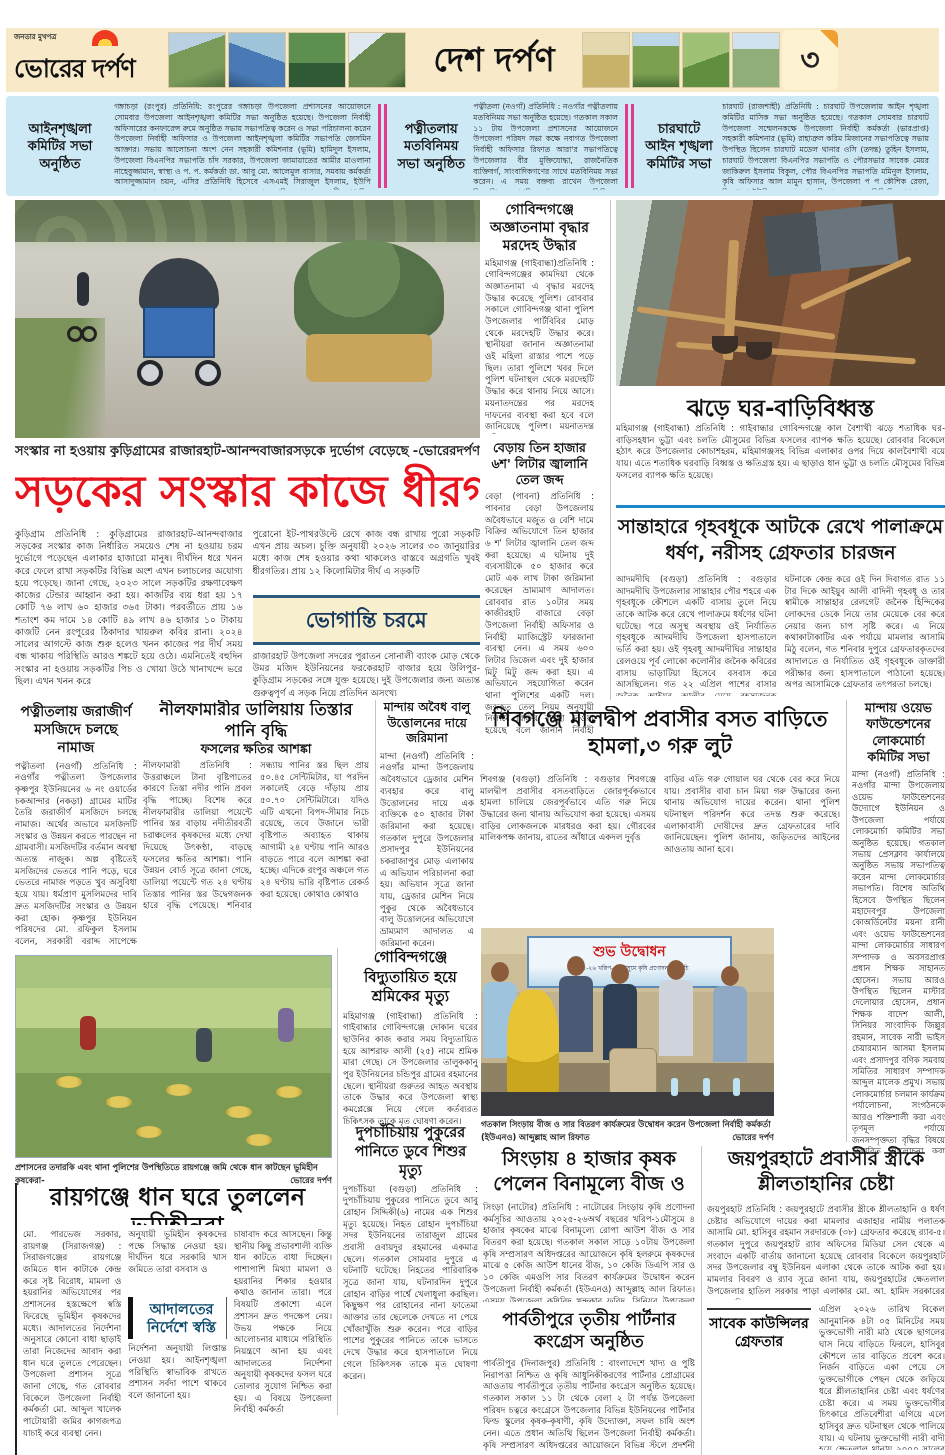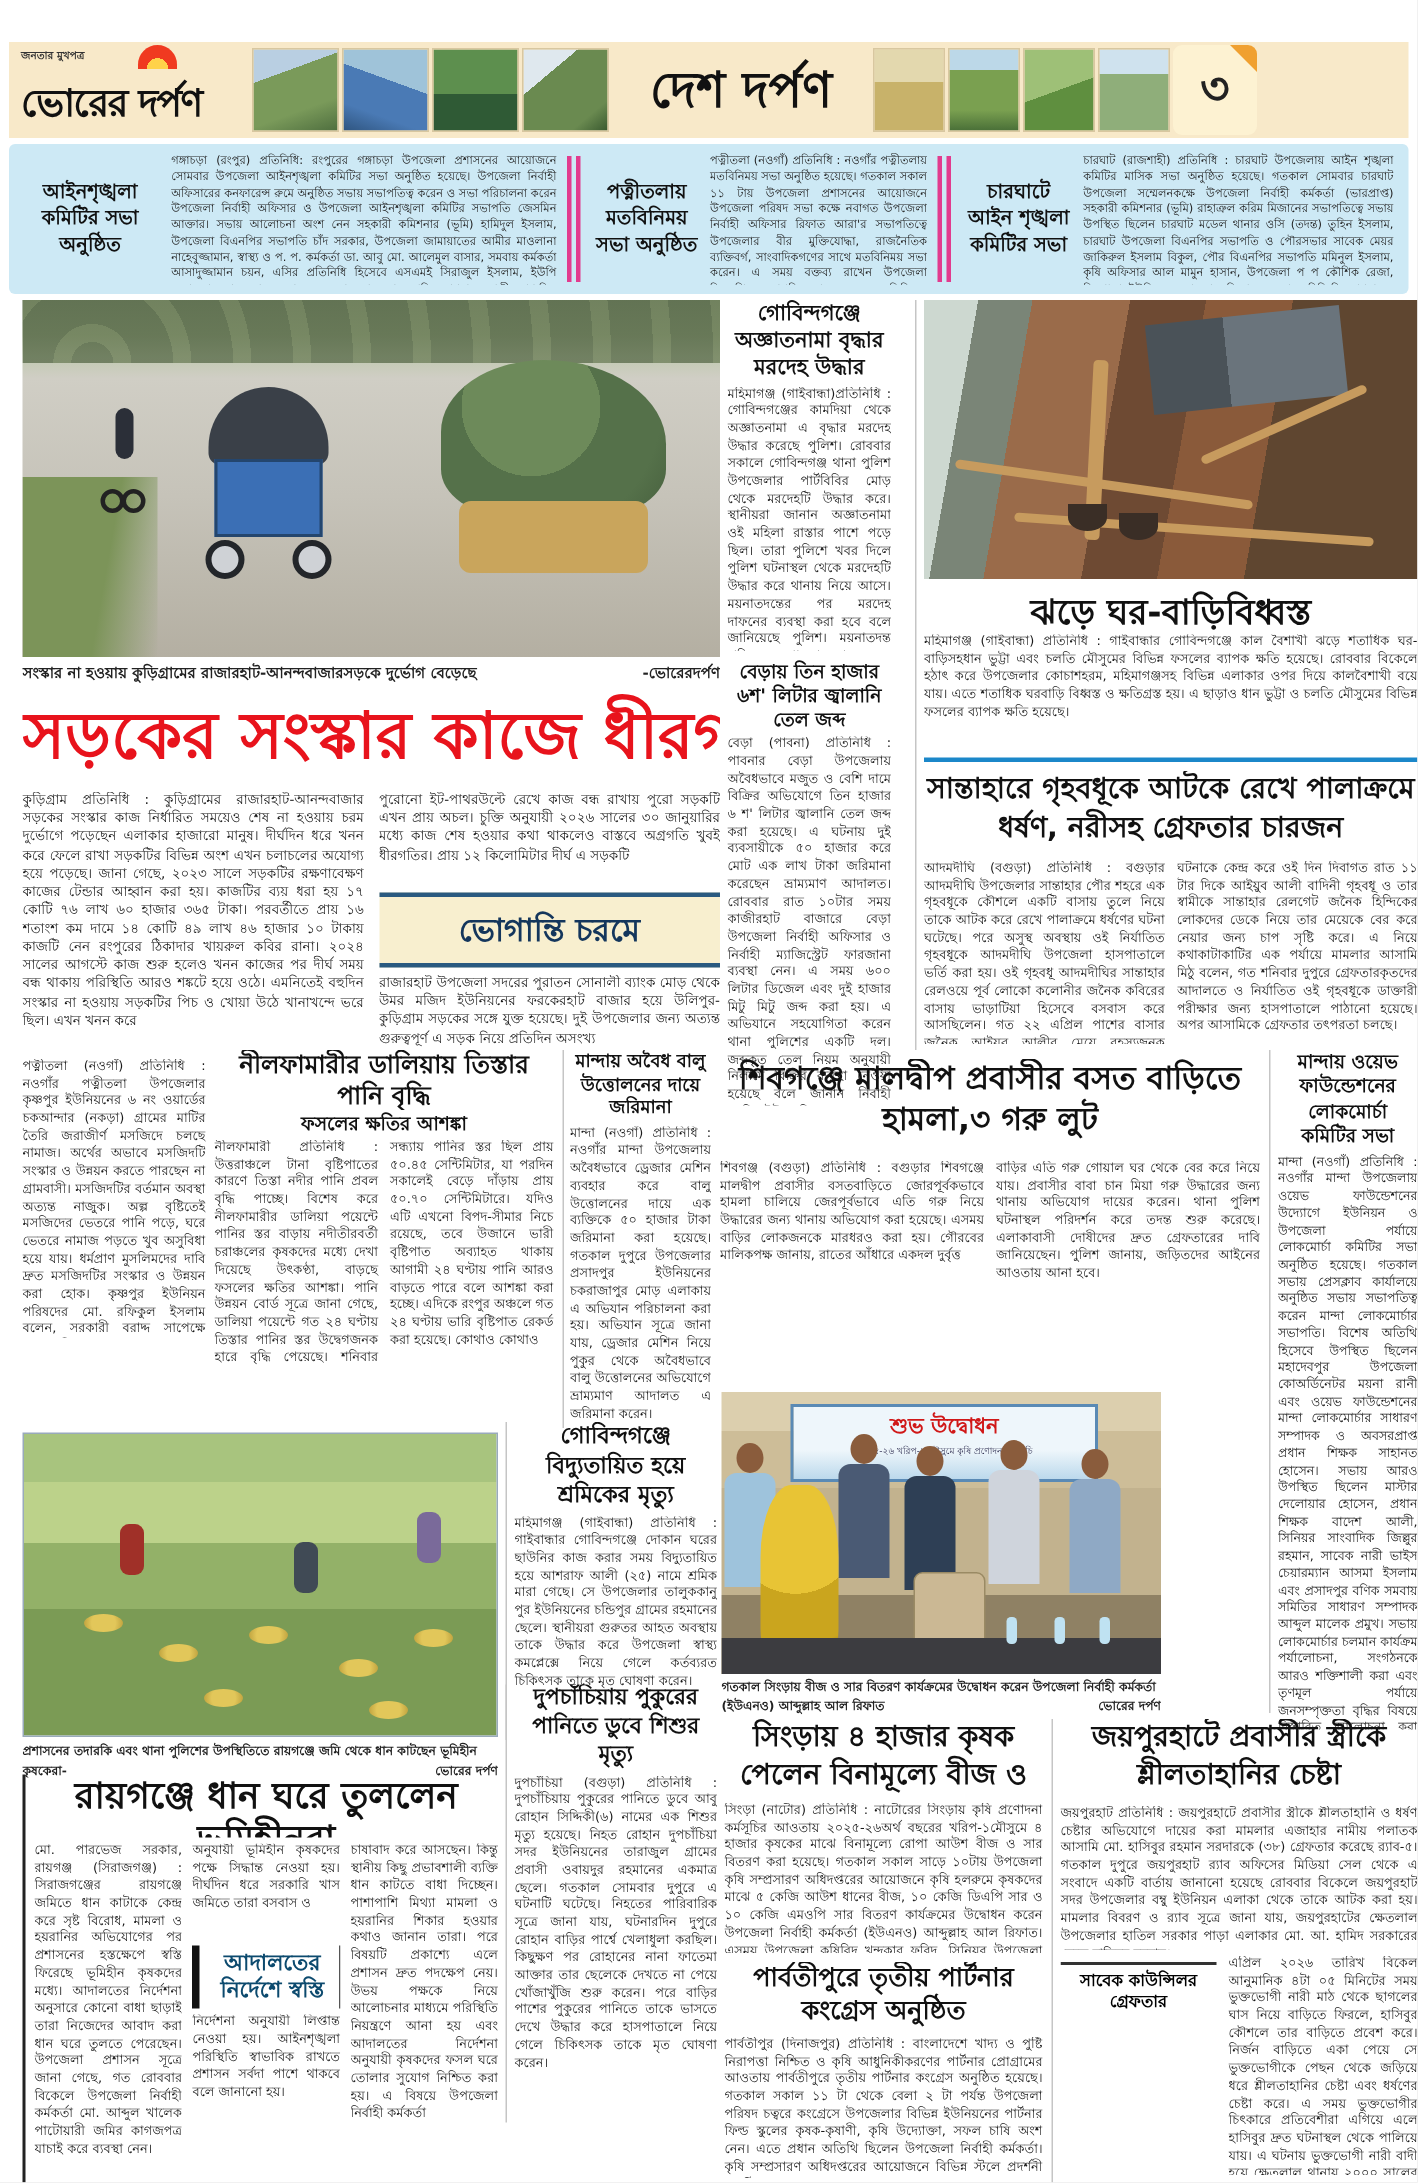--- a/index.html
+++ b/index.html
@@ -30,21 +30,21 @@
   
   #briefs{left:6px;top:96px;width:933px;height:100px;background:#cde9f5;display:flex;align-items:center;border-radius:4px;}
   .brief{display:flex;align-items:center;gap:7px;padding:6px 7px;height:100%;}
   .brief-head{font-weight:bold;font-size:13px;color:#111;text-align:center;line-height:1.35;}
   .brief-body{font-size:7.6px;color:#222;text-align:justify;line-height:1.42;overflow:hidden;height:88px;}
   .pink-divider{width:11px;height:84px;display:flex;gap:3px;flex:0 0 auto;}
   .pink-divider i{display:block;width:3px;height:100%;background:#e23b8e;}
   
   .art-head{font-weight:bold;color:#111;text-align:center;overflow:hidden;}
   .art-body{font-size:8.6px;color:#1a1a1a;text-align:justify;line-height:1.36;overflow:hidden;}
-  .caption{font-size:10px;font-weight:bold;color:#222;overflow:hidden;}
+  .caption{font-size:13px;font-weight:bold;color:#222;overflow:hidden;}
   
   #road-photo{left:15px;top:200px;width:465px;height:238px;overflow:hidden;background:linear-gradient(180deg,#77876a 0%,#93a37f 10%,#c2cab2 16%,#d0cec5 22%,#c6c3b9 55%,#b4afa2 100%);}
   .tree-band{position:absolute;left:0;top:0;width:100%;height:42px;background:repeating-radial-gradient(circle at 10% 100%,#5d6e4e 0 14px,#70815c 14px 26px,#5d6e4e 26px 40px);opacity:.8;}
   .verge{position:absolute;left:0;bottom:0;width:90px;height:120px;background:linear-gradient(100deg,#7c9459 0 60%,transparent 100%);}
   .rick1{position:absolute;left:118px;top:58px;width:92px;height:128px;}
   .rick1 .hood{position:absolute;left:6px;top:0;width:80px;height:52px;background:#3a4048;border-radius:40px 40px 8px 8px;}
   .rick1 .cab{position:absolute;left:10px;top:48px;width:72px;height:52px;background:#3b6fb5;border:2px solid #24466e;}
   .rick1 .w1,.rick1 .w2{position:absolute;bottom:0;width:26px;height:26px;border:4px solid #23262a;border-radius:50%;background:#cfd2d6;}
   .rick1 .w1{left:4px;} .rick1 .w2{right:4px;}
   .cart{position:absolute;right:36px;top:40px;width:150px;height:150px;}
@@ -100,21 +100,21 @@
   
   #raiganj-block{left:15px;top:1183px;width:317px;height:272px;border-left:2px solid #222;padding-left:6px;}
   #raiganj-head{font-size:24px;line-height:1.2;height:42px;}
   .tri-col{display:flex;gap:7px;margin-top:4px;}
   .tri-col .c{flex:1;overflow:hidden;}
   .court-box{margin:4px 0;border-left:5px solid #111;border-right:1px solid #555;padding:3px 2px 3px 6px;font-weight:bold;font-size:14.5px;line-height:1.25;color:#0c4a6e;text-align:center;}
   #drowned-col{left:337px;top:1123px;width:141px;height:292px;border-left:1px solid #c5c5c5;padding-left:5px;}
   #singra-block{left:483px;top:1146px;width:212px;height:158px;}
   #parbatipur-block{left:483px;top:1308px;width:212px;height:147px;}
   #joypurhat-block{left:701px;top:1146px;width:244px;height:309px;border-left:1px solid #c5c5c5;padding-left:5px;}
-  .jsub{float:left;width:104px;border-top:2px solid #333;margin:4px 8px 2px 0;padding-top:4px;font-weight:bold;font-size:11px;text-align:center;line-height:1.3;}
+  .jsub{float:left;width:104px;border-top:2px solid #333;margin:4px 8px 2px 0;padding-top:4px;font-weight:bold;font-size:14px;text-align:center;line-height:1.3;}
 </style>
 </head>
 <body>
 
 <div id="page">
 
   <div class="abs" id="masthead">
     <div class="logo-block">
       <div class="tagline">জনতার মুখপত্র</div>
       <div class="sun"></div>
@@ -220,20 +220,21 @@
 
   <div class="abs" id="santahar-block">
     <div class="art-head" style="font-size:19px;line-height:1.35;height:56px;">সান্তাহারে গৃহবধূকে আটকে রেখে পালাক্রমে ধর্ষণ, নরীসহ গ্রেফতার চারজন</div>
     <div class="two-col" style="margin-top:4px;height:122px;">
       <div class="c art-body">আদমদীঘি (বগুড়া) প্রতিনিধি : বগুড়ার আদমদীঘি উপজেলার সান্তাহার পৌর শহরে এক গৃহবধূকে কৌশলে একটি বাসায় তুলে নিয়ে তাকে আটক করে রেখে পালাক্রমে ধর্ষণের ঘটনা ঘটেছে। পরে অসুস্থ অবস্থায় ওই নির্যাতিত গৃহবধূকে আদমদীঘি উপজেলা হাসপাতালে ভর্তি করা হয়। ওই গৃহবধূ আদমদীঘির সান্তাহার রেলওয়ে পূর্ব লোকো কলোনীর জনৈক কবিরের বাসায় ভাড়াটিয়া হিসেবে বসবাস করে আসছিলেন। গত ২২ এপ্রিল পাশের বাসার জনৈক আইয়ুব আলীর মেয়ে রহস্যজনক নিখোঁজ হয়। এ</div>
       <div class="c art-body">ঘটনাকে কেন্দ্র করে ওই দিন দিবাগত রাত ১১ টার দিকে আইয়ুব আলী বাদিনী গৃহবধূ ও তার স্বামীকে সান্তাহার রেলগেট জনৈক হিন্দিকের লোকদের ডেকে নিয়ে তার মেয়েকে বের করে নেয়ার জন্য চাপ সৃষ্টি করে। এ নিয়ে কথাকাটাকাটির এক পর্যায়ে মামলার আসামি মিঠু বলেন, গত শনিবার দুপুরে গ্রেফতারকৃতদের আদালতে ও নির্যাতিত ওই গৃহবধূকে ডাক্তারী পরীক্ষার জন্য হাসপাতালে পাঠানো হয়েছে। অপর আসামিকে গ্রেফতার তৎপরতা চলছে।</div>
     </div>
   </div>
 
   <div class="abs" id="mosque-col">
+    <div class="art-head h-sm">পত্নীতলায় জরাজীর্ণ মসজিদে চলছে নামাজ</div>
     <div class="art-body" style="height:186px;margin-top:4px;">পত্নীতলা (নওগাঁ) প্রতিনিধি : নওগাঁর পত্নীতলা উপজেলার কৃষ্ণপুর ইউনিয়নের ৬ নং ওয়ার্ডের চকআন্দার (নকড়া) গ্রামের মাটির তৈরি জরাজীর্ণ মসজিদে চলছে নামাজ। অর্থের অভাবে মসজিদটি সংস্কার ও উন্নয়ন করতে পারছেন না গ্রামবাসী। মসজিদটির বর্তমান অবস্থা অত্যন্ত নাজুক। অল্প বৃষ্টিতেই মসজিদের ভেতরে পানি পড়ে, ঘরে ভেতরে নামাজ পড়তে খুব অসুবিধা হয়ে যায়। ধর্মপ্রাণ মুসলিমদের দাবি দ্রুত মসজিদটির সংস্কার ও উন্নয়ন করা হোক। কৃষ্ণপুর ইউনিয়ন পরিষদের মো. রফিকুল ইসলাম বলেন, সরকারী বরাদ্দ সাপেক্ষে প্রয়োজনীয় ব্যবস্থা নেওয়া হবে।</div>
   </div>
 
   <div class="abs" id="teesta-block">
     <div class="art-head" style="font-size:16.5px;line-height:1.25;height:40px;">নীলফামারীর ডালিয়ায় তিস্তার পানি বৃদ্ধি</div>
     <div class="art-head" style="font-size:12.5px;height:17px;">ফসলের ক্ষতির আশঙ্কা</div>
     <div class="art-body" style="height:188px;margin-top:3px;column-count:2;column-gap:8px;">নীলফামারী প্রতিনিধি : উত্তরাঞ্চলে টানা বৃষ্টিপাতের কারণে তিস্তা নদীর পানি প্রবল বৃদ্ধি পাচ্ছে। বিশেষ করে নীলফামারীর ডালিয়া পয়েন্টে পানির স্তর বাড়ায় নদীতীরবর্তী চরাঞ্চলের কৃষকদের মধ্যে দেখা দিয়েছে উৎকণ্ঠা, বাড়ছে ফসলের ক্ষতির আশঙ্কা। পানি উন্নয়ন বোর্ড সূত্রে জানা গেছে, ডালিয়া পয়েন্টে গত ২৪ ঘণ্টায় তিস্তার পানির স্তর উদ্বেগজনক হারে বৃদ্ধি পেয়েছে। শনিবার সন্ধ্যায় পানির স্তর ছিল প্রায় ৫০.৪৫ সেন্টিমিটার, যা পরদিন সকালেই বেড়ে দাঁড়ায় প্রায় ৫০.৭০ সেন্টিমিটারে। যদিও এটি এখনো বিপদ-সীমার নিচে রয়েছে, তবে উজানে ভারী বৃষ্টিপাত অব্যাহত থাকায় আগামী ২৪ ঘণ্টায় পানি আরও বাড়তে পারে বলে আশঙ্কা করা হচ্ছে। এদিকে রংপুর অঞ্চলে গত ২৪ ঘণ্টায় ভারি বৃষ্টিপাত রেকর্ড করা হয়েছে। কোথাও কোথাও</div>
   </div>
 
   <div class="abs" id="sand-col">

